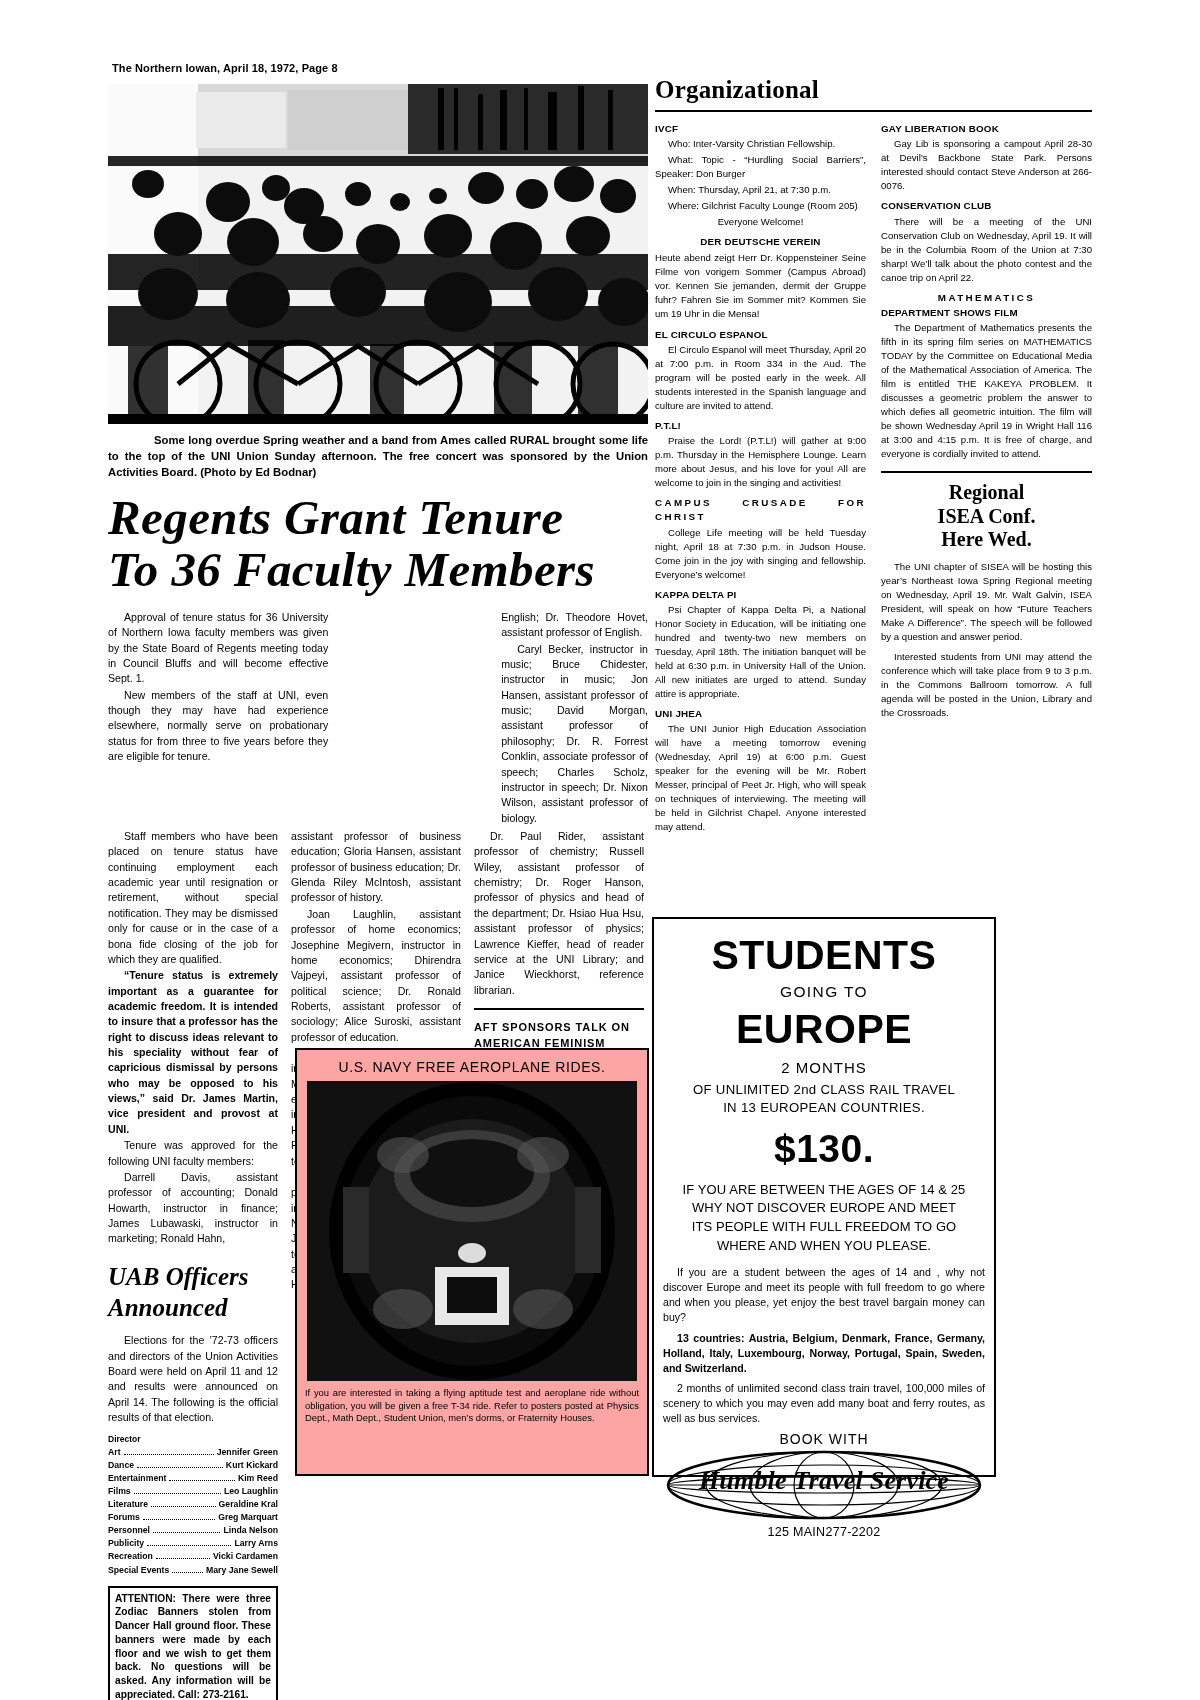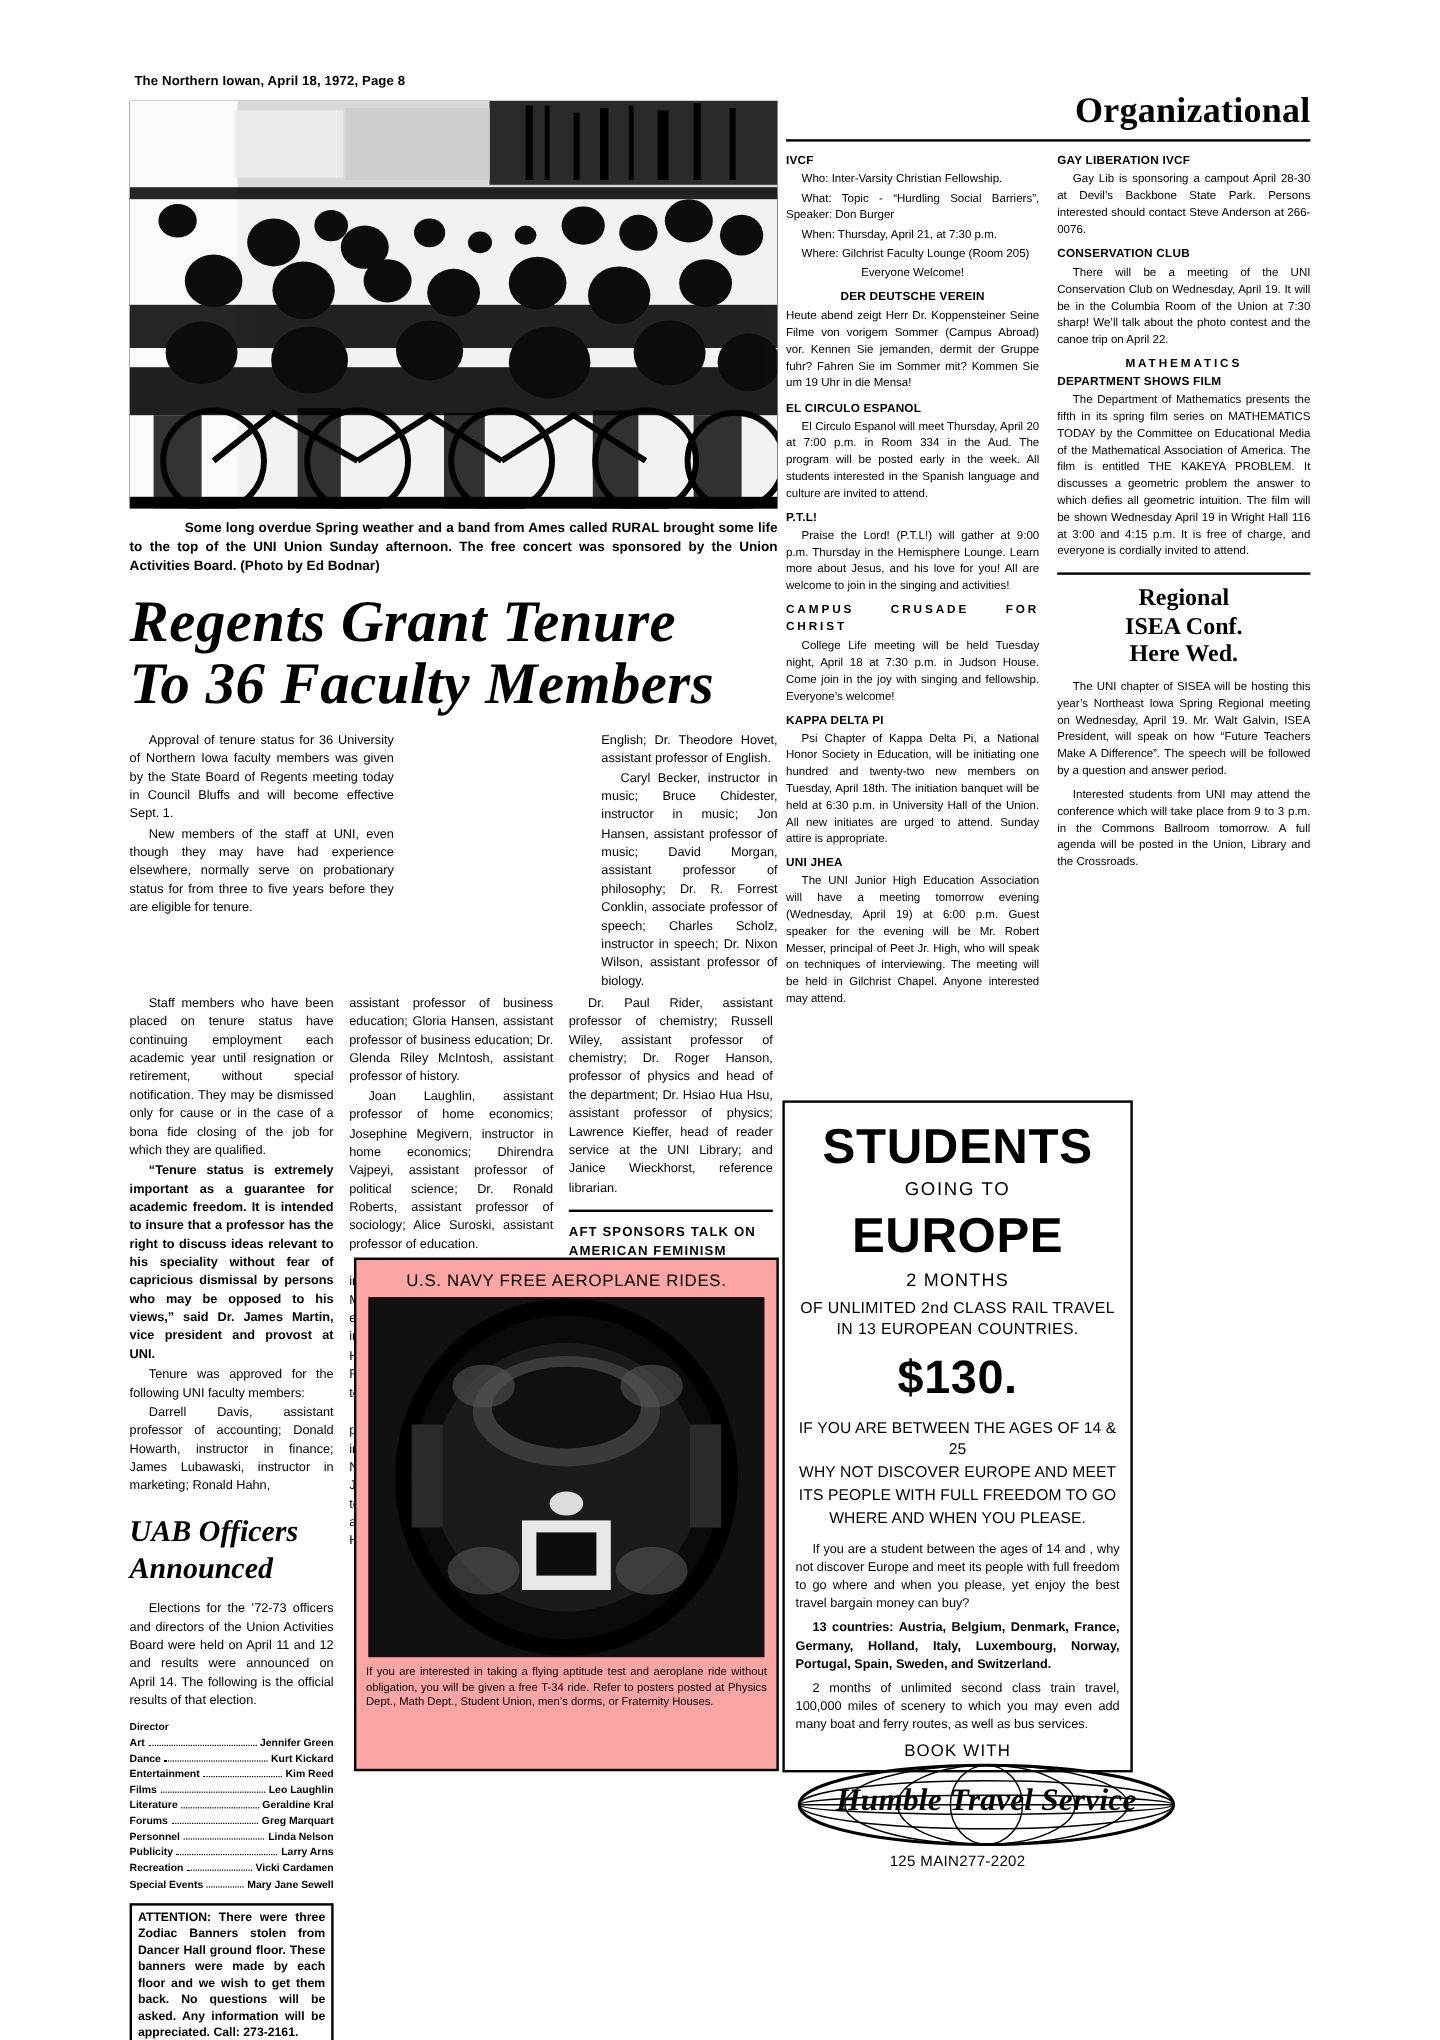--- a/index.html
+++ b/index.html
@@ -95,21 +95,21 @@
     background:#000;position:relative;overflow:hidden;
   }
   .navy-foot{
     font-size:9.4px;line-height:1.35;padding:6px 8px 0 8px;text-align:justify;
   }
 
   
   .right-zone{position:absolute;left:655px;top:76px;width:437px;}
   .org-title{
     font-family:"Liberation Serif", serif;font-weight:bold;
-    font-size:30px;text-align:right;letter-spacing:.2px;
+    font-size:25px;text-align:left;letter-spacing:.2px;
   }
   .org-rule{border-top:2.5px solid #000;margin-top:6px;}
   .org-cols{display:flex;gap:15px;margin-top:10px;}
   .org-col{width:211px;font-size:9.6px;line-height:1.46;text-align:justify;}
   .org-col h4{
     margin:0 0 1px 0;font-size:9.8px;font-weight:bold;letter-spacing:.2px;
   }
   .org-col h4.sp{letter-spacing:2.4px;}
   .org-col h4.center{text-align:center;}
   .org-col p{margin:0 0 6px 0;text-indent:13px;}
@@ -118,21 +118,21 @@
   .org-col p.tightgap{margin-bottom:2px;}
 
   .reg-rule{border-top:2.5px solid #000;margin:10px 0 8px 0;}
   .reg-title{
     font-family:"Liberation Serif", serif;font-weight:bold;
     font-size:20px;line-height:1.18;text-align:center;margin-bottom:8px;
   }
 
   
   .europe-ad{
-    position:absolute;left:652px;top:917px;width:292px;height:560px;
+    position:absolute;left:652px;top:917px;width:344px;height:560px;
     border:2.5px solid #000;background:#fff;padding:0 9px;box-sizing:border-box;
     text-align:center;
   }
   .eu-students{
     font-family:"Liberation Sans", sans-serif;font-weight:bold;
     font-size:41px;letter-spacing:.5px;margin-top:13px;
   }
   .eu-going{font-size:15.5px;letter-spacing:1.4px;margin-top:4px;}
   .eu-europe{
     font-family:"Liberation Sans", sans-serif;font-weight:bold;
@@ -414,21 +414,21 @@
         <p>College Life meeting will be held Tuesday night, April 18 at 7:30 p.m. in Judson House. Come join in the joy with singing and fellowship. Everyone’s welcome!</p>
 
         <h4>KAPPA DELTA PI</h4>
         <p>Psi Chapter of Kappa Delta Pi, a National Honor Society in Education, will be initiating one hundred and twenty-two new members on Tuesday, April 18th. The initiation banquet will be held at 6:30 p.m. in University Hall of the Union. All new initiates are urged to attend. Sunday attire is appropriate.</p>
 
         <h4>UNI JHEA</h4>
         <p>The UNI Junior High Education Association will have a meeting tomorrow evening (Wednesday, April 19) at 6:00 p.m. Guest speaker for the evening will be Mr. Robert Messer, principal of Peet Jr. High, who will speak on techniques of interviewing. The meeting will be held in Gilchrist Chapel. Anyone interested may attend.</p>
       </div>
 
       <div class="org-col">
-        <h4>GAY LIBERATION IVCF</h4>
+        <h4>GAY LIBERATION BOOK</h4>
         <p>Gay Lib is sponsoring a campout April 28-30 at Devil’s Backbone State Park. Persons interested should contact Steve Anderson at 266-0076.</p>
 
         <h4>CONSERVATION CLUB</h4>
         <p>There will be a meeting of the UNI Conservation Club on Wednesday, April 19. It will be in the Columbia Room of the Union at 7:30 sharp! We’ll talk about the photo contest and the canoe trip on April 22.</p>
 
         <h4 class="sp" style="text-align:center">MATHEMATICS</h4>
         <h4>DEPARTMENT SHOWS FILM</h4>
         <p>The Department of Mathematics presents the fifth in its spring film series on MATHEMATICS TODAY by the Committee on Educational Media of the Mathematical Association of America. The film is entitled THE KAKEYA PROBLEM. It discusses a geometric problem the answer to which defies all geometric intuition. The film will be shown Wednesday April 19 in Wright Hall 116 at 3:00 and 4:15 p.m. It is free of charge, and everyone is cordially invited to attend.</p>
 
         <div class="reg-rule"></div>

